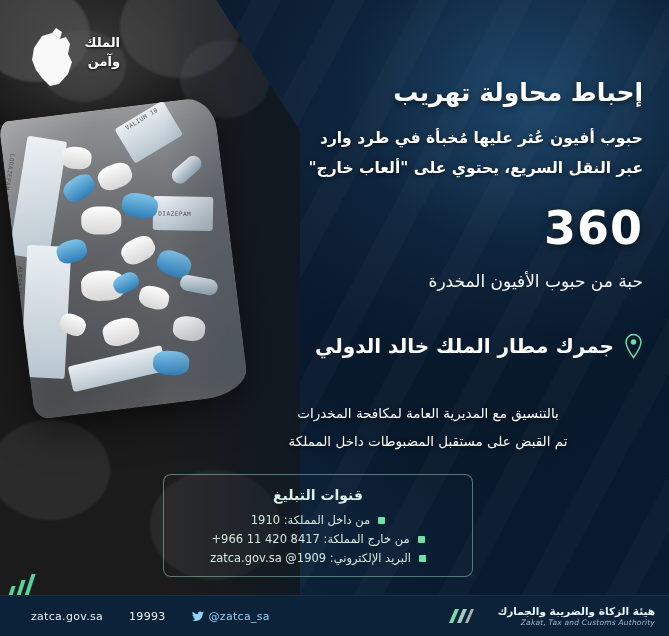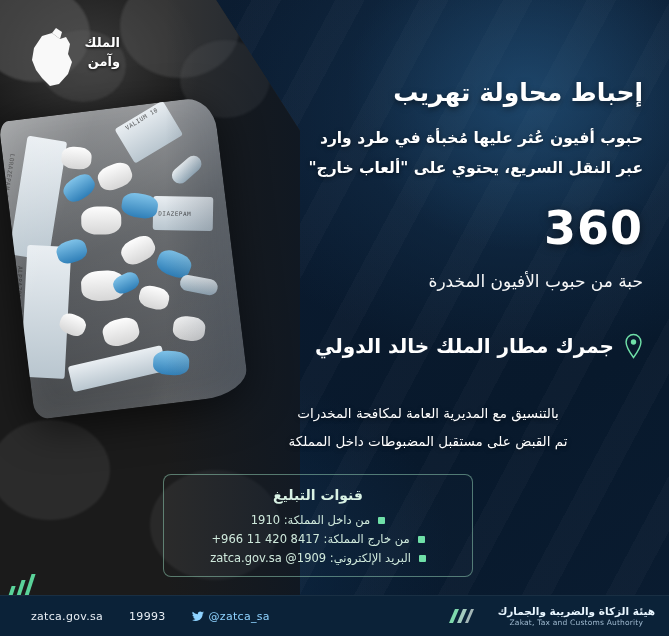--- a/index.html
+++ b/index.html
@@ -318,22 +318,23 @@
     font-size: 10.5px;
     font-weight: bold;
     display: block;
     line-height: 1.25;
   }
   .brand-en {
     color: #9fb9cf;
     font-size: 7.5px;
     display: block;
     direction: ltr;
-    text-align: center;
+    text-align: right;
     letter-spacing: .2px;
+    font-style: italic;
   }
   .footer-spacer { flex: 1 1 auto; }
 </style>
 </head>
 <body>
 
 <div class="poster">
 
   <div class="diag-texture"></div>
   <div class="glow-tr"></div>

